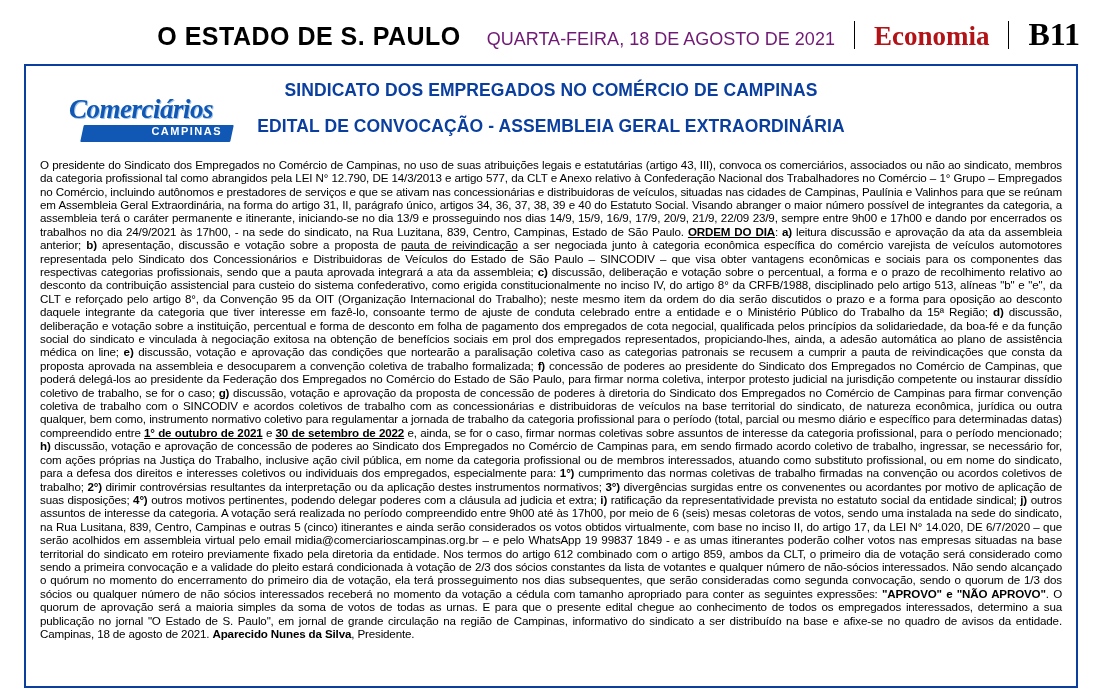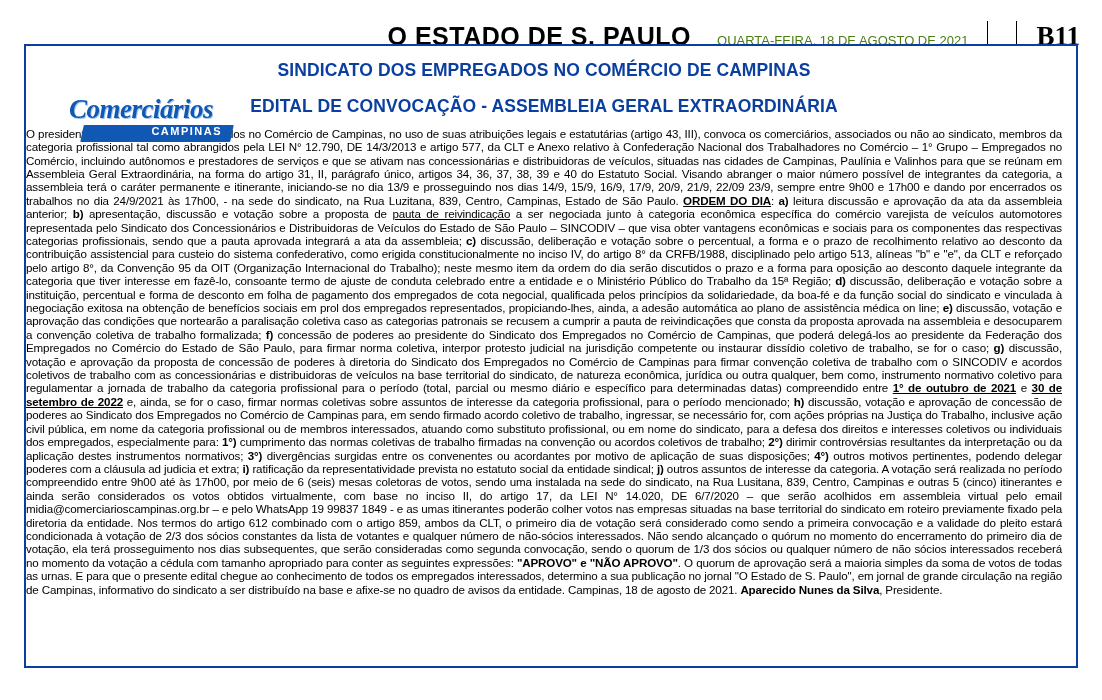--- a/index.html
+++ b/index.html
@@ -38,22 +38,22 @@
   }
   .paper-name {
     font-family: "Liberation Sans", sans-serif;
     font-weight: bold;
     font-size: 25px;
     letter-spacing: 0.5px;
     color: #000;
     white-space: nowrap;
   }
   .date-line {
-    font-size: 13px;
-    color: #4d7c0f;
+    font-size: 18px;
+    color: #701a75;
     white-space: nowrap;
     padding-left: 16px;
     padding-bottom: 1px;
   }
   .vrule {
     display: inline-block;
     width: 1px;
     height: 28px;
     background: #000;
     margin: 0 9px;
@@ -63,35 +63,35 @@
   .section-name {
     font-family: "Liberation Serif", serif;
     font-weight: bold;
     font-size: 27px;
     color: #b31317;
     white-space: nowrap;
   }
   .page-num {
     font-family: "Liberation Serif", serif;
     font-weight: bold;
-    font-size: 27px;
+    font-size: 32px;
     color: #000;
     white-space: nowrap;
   }
 
   
   .ad-box {
     position: absolute;
     left: 24px;
-    top: 44px;
+    top: 64px;
     width: 1054px;
     height: 624px;
     border: 2px solid #0a3fa0;
     background: #ffffff;
-    padding: 8px 14px 8px 0;
+    padding: 8px 14px 8px 14px;
   }
 
   
   .logo {
     position: absolute;
     left: 48px;
     top: 60px;
     width: 186px;
     text-align: center;
     line-height: 1;
@@ -144,21 +144,21 @@
     color: #0a3fa0;
     font-weight: bold;
     font-size: 17.5px;
     letter-spacing: 0.1px;
     line-height: 1.25;
     margin-top: 14px;
   }
 
   
   .body-text {
-    margin-top: 9px;
+    margin-top: 20px;
     font-size: 11.6px;
     line-height: 13.4px;
     text-align: justify;
     text-justify: inter-word;
     color: #000;
     letter-spacing: -0.15px;
     hyphens: none;
   }
   .body-text b { font-weight: bold; }
   .body-text u { text-decoration: underline; }
@@ -167,20 +167,21 @@
 </head>
 <body>
 
 <div class="page">
 
   <div class="masthead">
     <div class="masthead-inner">
       <span class="paper-name">O ESTADO DE S. PAULO</span>
       <span class="date-line">QUARTA-FEIRA, 18 DE AGOSTO DE 2021</span>
       <span class="vrule"></span>
+      <span class="section-name">Economia</span>
       <span class="vrule"></span>
       <span class="page-num">B11</span>
     </div>
   </div>
 
   <div class="ad-box">
 
     <div class="head-wrap">
       <div class="head1">SINDICATO DOS EMPREGADOS NO COMÉRCIO DE CAMPINAS</div>
       <div class="head2">EDITAL DE CONVOCAÇÃO  -  ASSEMBLEIA GERAL EXTRAORDINÁRIA</div>

